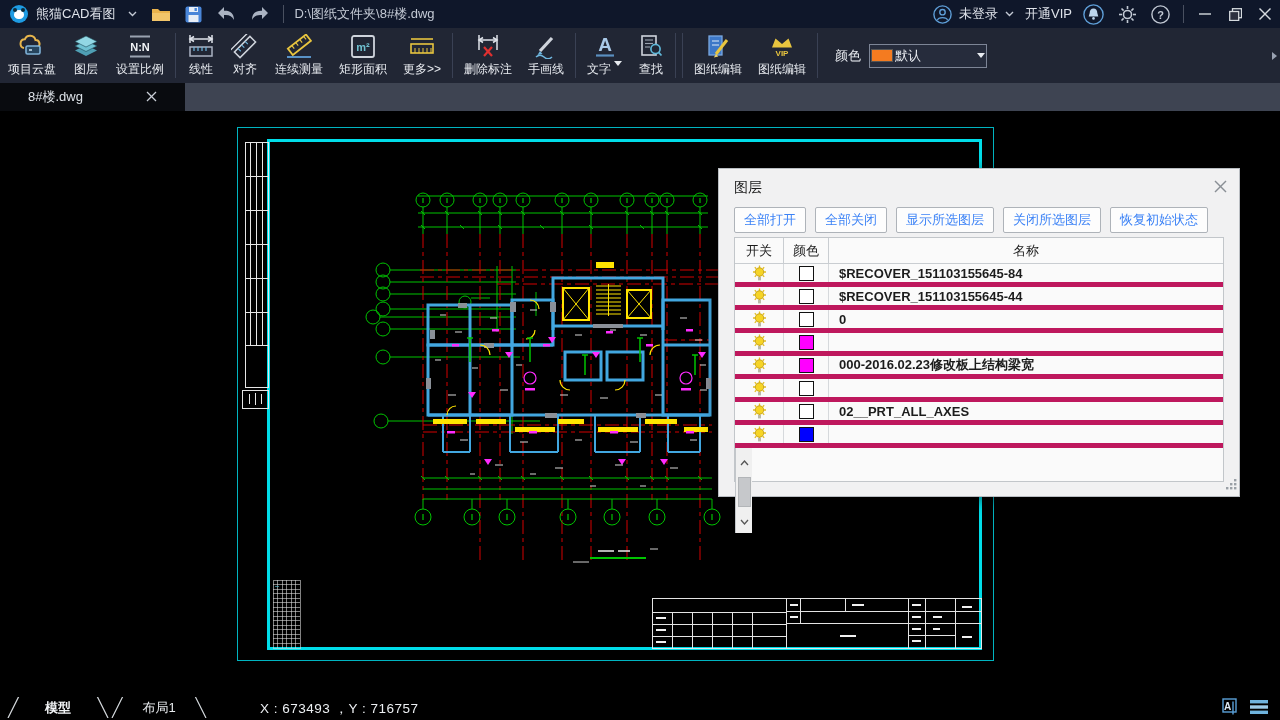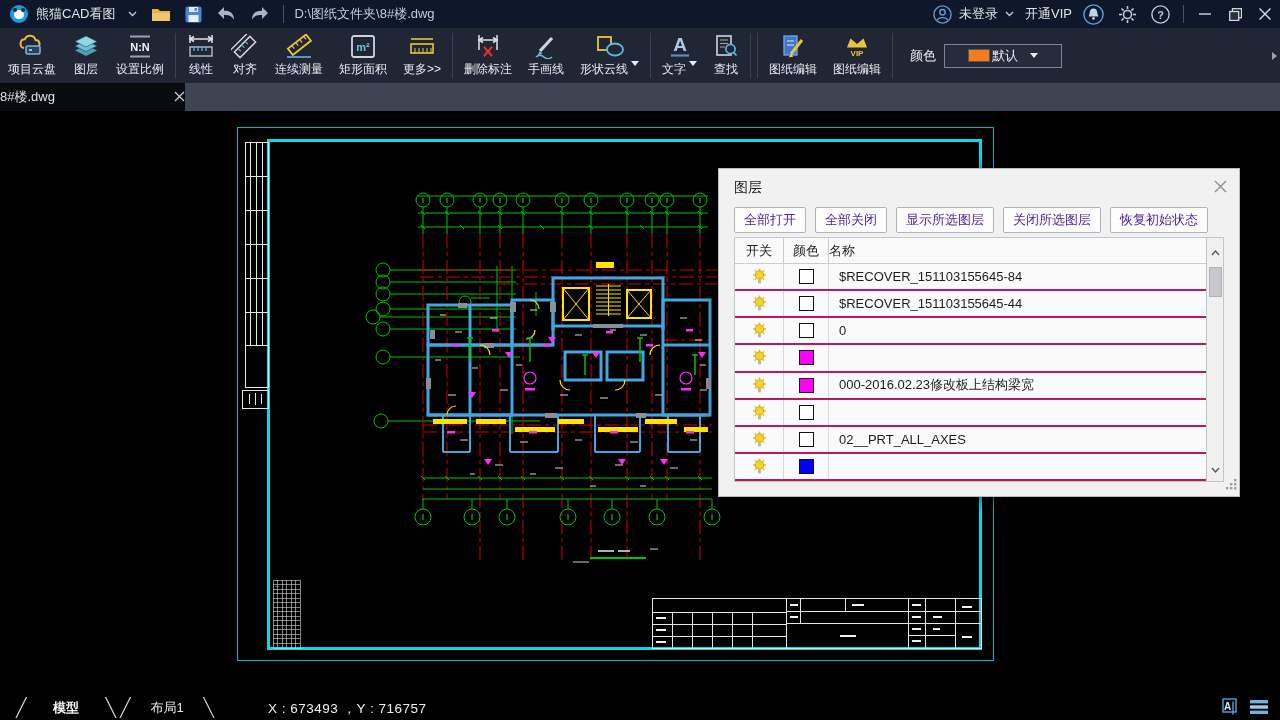--- a/index.html
+++ b/index.html
@@ -25,70 +25,70 @@
   .toolbar { height:55px; background:#212634; display:flex; align-items:stretch; position:relative; }
   .tool-item { display:flex; flex-direction:column; align-items:center; justify-content:flex-end;
                gap:2px; padding:4px 8px 5px; color:#e8ebf0; font-size:12px; white-space:nowrap; }
   .tool-item .lbl { display:flex; gap:3px; }
   .tool-sep { width:1px; background:#3a4154; margin:5px 3px; }
   .caret-down { width:0; height:0; border-left:4px solid transparent; border-right:4px solid transparent;
                 border-top:5px solid #e8ebf0; display:inline-block; }
   .color-combo { display:flex; align-items:center; gap:8px; margin:0 0 0 14px; align-self:center;
                  color:#e8ebf0; font-size:13px; }
   .color-box { display:flex; align-items:center; gap:2px; width:118px; height:24px; background:#262c3c;
-               border:1px solid #7d8596; padding:0 23px; }
+               border:1px solid #7d8596; padding:0 1px; }
   .color-swatch { width:22px; height:13px; border:1px solid #555; }
   .color-box .caret-down { margin-left:auto; }
   .overflow-arrow { position:absolute; right:3px; top:24px; width:0; height:0;
                     border-top:4px solid transparent; border-bottom:4px solid transparent;
                     border-left:5px solid #9aa2b2; }
 
   
   .tabbar { height:28px; background:#3e4452; display:flex; }
-  .doc-tab { width:185px; background:#090b0f; display:flex; align-items:center; padding:0 0;
+  .doc-tab { width:185px; background:#090b0f; display:flex; align-items:center; padding:0 28px;
              color:#dde2e8; font-size:13px; }
   .doc-tab .close { margin-left:auto; }
 
   
   .canvas { position:relative; height:586px; background:#000; }
   .canvas > svg.drawing { position:absolute; left:0; top:0; }
 
   
   .layers-panel { position:absolute; left:718px; top:57px; width:522px; height:329px;
                   background:#f1f1f2; border:1px solid #b9bdc2; box-shadow:0 3px 14px rgba(0,0,0,.5);
                   z-index:5; color:#1c1c1c; }
   .lp-head { display:flex; align-items:flex-start; padding:10px 12px 0 15px; }
   .lp-title { font-size:14px; }
   .lp-close { margin-left:auto; cursor:default; }
   .lp-buttons { display:flex; gap:9px; margin:10px 0 0 15px; }
   .lp-btn { background:#fdfdfd; border:1px solid #aeb3b9; border-radius:2px; font-size:13px;
-            padding:3px 9px; color:#4c1d95; font-family:inherit; }
+            padding:3px 9px; color:#3b82f6; font-family:inherit; }
   .lp-table { position:absolute; left:15px; right:15px; top:68px; bottom:14px;
-              border:1px solid #c2c6ca; background:#fafafa; display:flex; }
+              border:1px solid #c2c6ca; background:#fafafa; display:flex;flex-direction:column; }
   .lp-grid { flex:1; display:flex; flex-direction:column; }
   .lp-hrow { display:flex; height:26px; align-items:center; border-bottom:1px solid #c9cdd1; font-size:13px; }
   .lp-rows { flex:1; display:grid; grid-template-rows:repeat(8,1fr); }
-  .lp-row { display:flex; align-items:center; border-bottom:2px solid #be185d; }
+  .lp-row { display:flex; align-items:center; border-bottom:5px solid #be185d;font-weight:bold; }
   .col-sw { width:48px; display:flex; justify-content:center; }
   .col-co { width:44px; display:flex; justify-content:center; }
   .col-nm { flex:1; padding-left:10px; font-size:13px; }
-  .lp-hrow .col-nm { text-align:left; padding-left:0; }
+  .lp-hrow .col-nm { text-align:center; padding-left:0; }
   .lp-hrow .col-sw,.lp-hrow .col-co { justify-content:center; }
   .cdiv { width:1px; align-self:stretch; background:#d6d9dc; }
   .lp-hrow .cdiv { background:#c9cdd1; }
   .swatch { width:15px; height:15px; border:1.5px solid #111; background:#fff; }
   .lp-scroll { width:17px; border-left:1px solid #c2c6ca; background:#f0f0f0; display:flex;
                flex-direction:column; align-items:center; }
   .lp-thumb { width:13px; height:30px; background:#c6c8cb; border:1px solid #b2b5b8; margin-top:3px; }
   .sc-arrow { padding:4px 0; }
   .sc-arrow.down { margin-top:auto; }
   .lp-grip { position:absolute; right:2px; bottom:2px; }
 
   
-  .statusbar { height:23px; background:#000; display:flex; align-items:center; color:#eceff2;margin-left:8px; }
+  .statusbar { height:23px; background:#000; display:flex; align-items:center; color:#eceff2; }
   .sb-tabs { display:flex; margin-left:6px; }
   .sb-coords { margin-left:52px; font-size:13.5px; letter-spacing:.5px; }
   .sb-right { margin-left:auto; display:flex; align-items:center; gap:9px; margin-right:12px; }
 </style>
 </head>
 <body>
 
 <div class="titlebar">
   <span class="logo"></span>
   <span class="app-name">熊猫CAD看图</span>
@@ -321,30 +321,20 @@
       </span>
   </div>
   <div class="tool-item">
     <svg width="28" height="25">
         <line x1="8" y1="17" x2="20" y2="4" stroke="#cfd4dc" stroke-width="3.2"></line>
         <path d="M8 17 L5.5 21 L10.5 20 Z" fill="#6fb7e0"></path>
         <path d="M4 23 q4 -3.5 8 0 t8 0" fill="none" stroke="#6fb7e0" stroke-width="1.6"></path>
       </svg>
     <span class="lbl">
         <span>手画线</span>
-      </span>
-  </div>
-  <div class="tool-item">
-    <svg width="30" height="25">
-        <rect x="3" y="3" width="13" height="13" fill="none" stroke="#e8c53f" stroke-width="1.8"></rect>
-        <ellipse cx="20" cy="15.5" rx="8" ry="6" fill="#212634" stroke="#5fb7d8" stroke-width="1.8"></ellipse>
-      </svg>
-    <span class="lbl">
-        <span>形状云线</span>
-        <span class="caret-down"></span>
       </span>
   </div>
   <div class="tool-sep"></div>
   <div class="tool-item">
     <svg width="26" height="25">
         <text x="13" y="17" text-anchor="middle" font-size="19" font-weight="bold" fill="#a9c9e8">A</text>
         <line x1="4" y1="21.5" x2="22" y2="21.5" stroke="#5a8fc0" stroke-width="2.2"></line>
       </svg>
     <span class="lbl">
         <span>文字</span>

